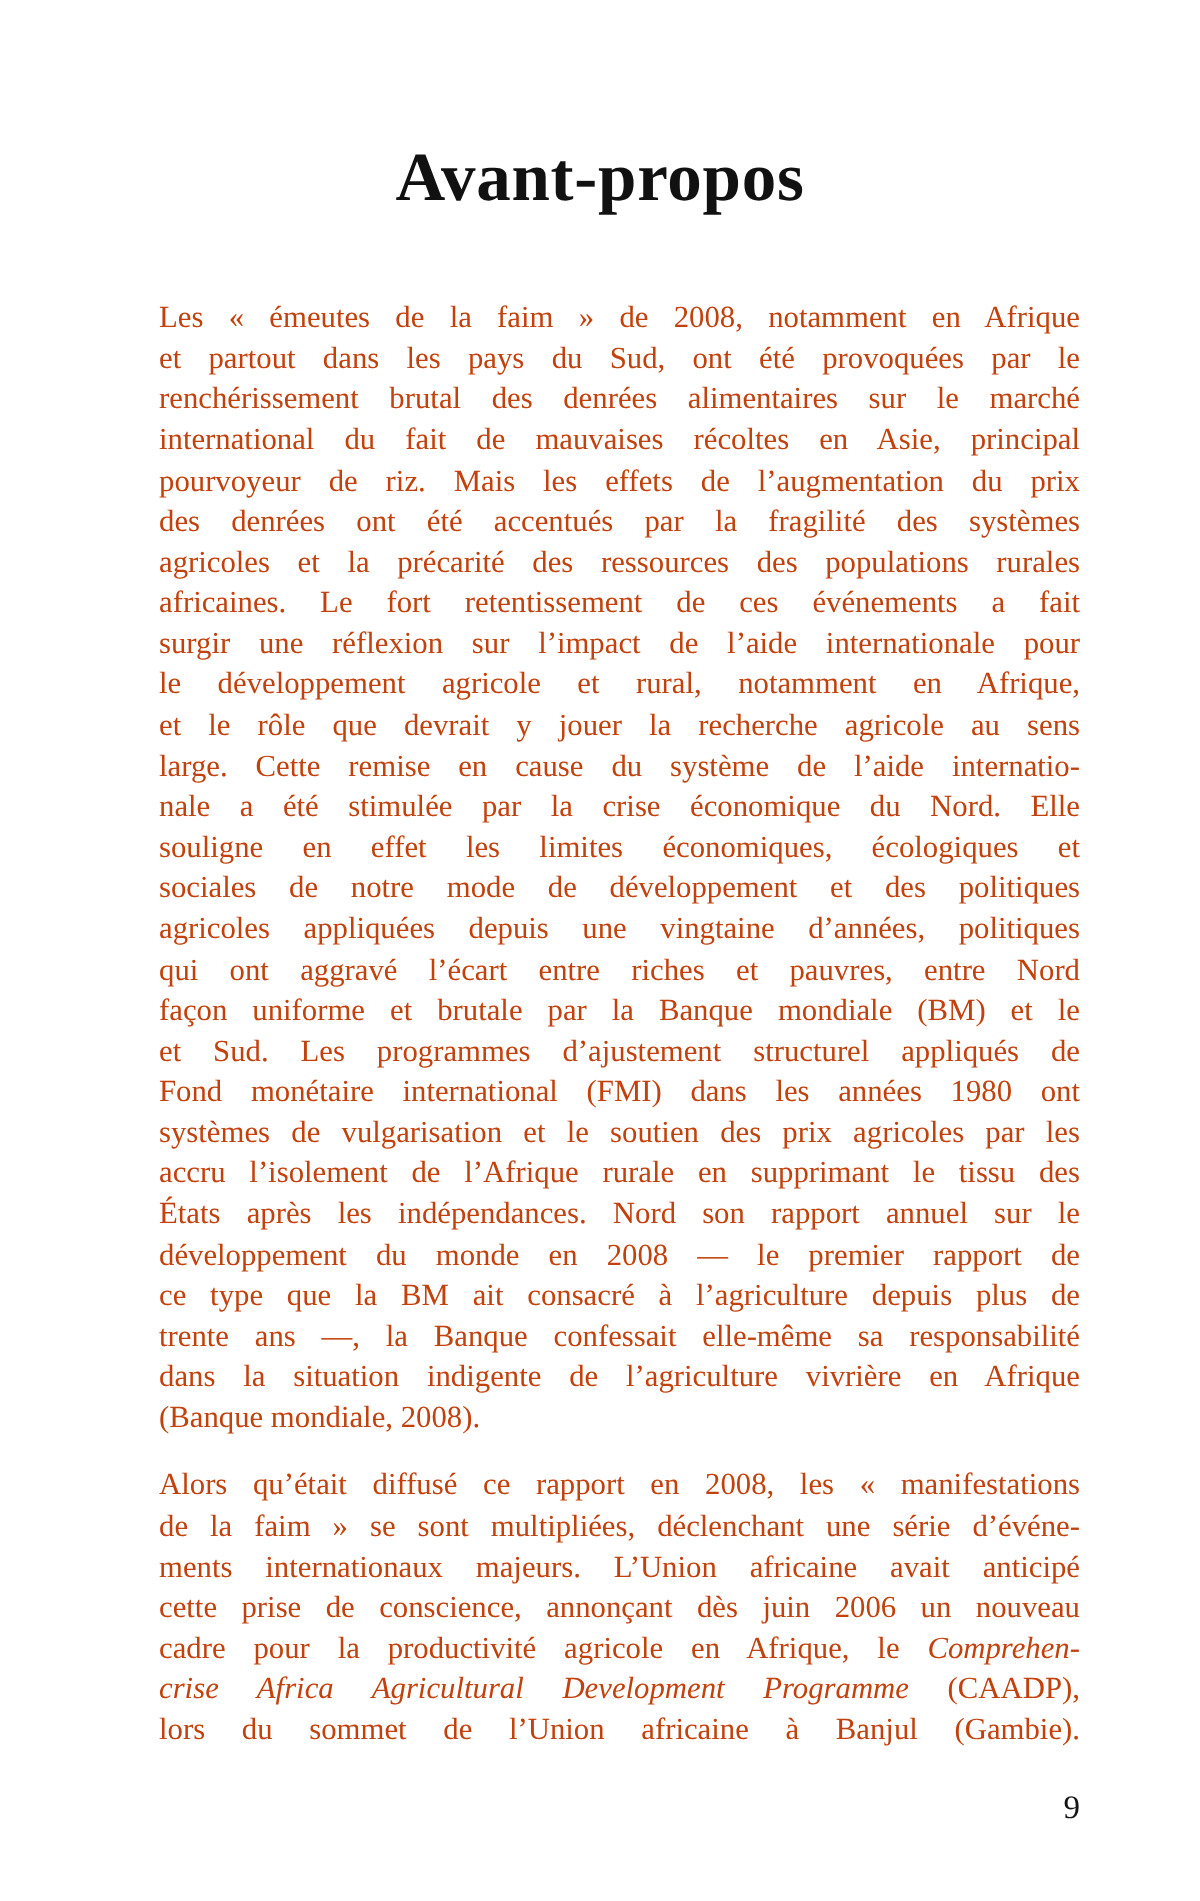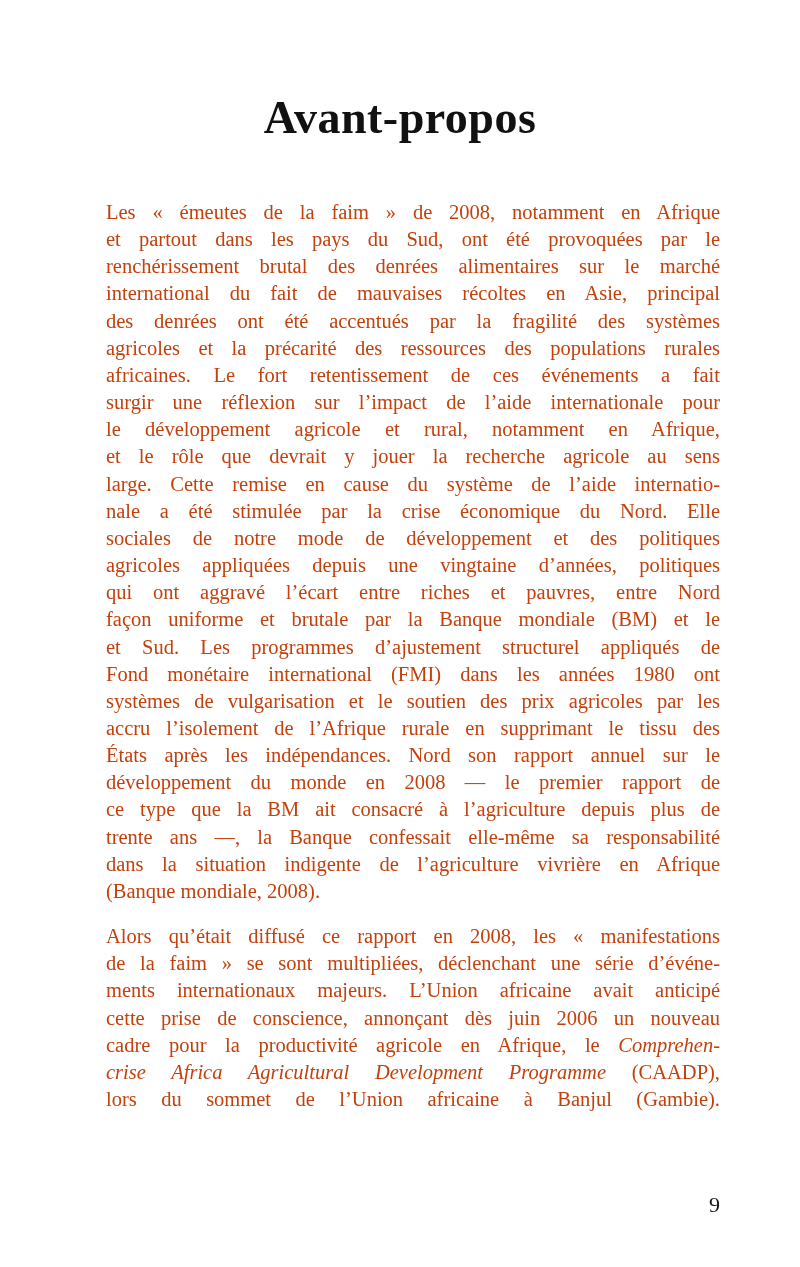--- a/index.html
+++ b/index.html
@@ -58,28 +58,30 @@
 
 <div class="page">
   <h1 class="chapter-title">Avant-propos</h1>
 
   <div class="body-text">
       <div class="paragraph">
         <div class="line"><span>Les « émeutes de la faim » de 2008, notamment en Afrique</span></div>
         <div class="line"><span>et partout dans les pays du Sud, ont été provoquées par le</span></div>
         <div class="line"><span>renchérissement brutal des denrées alimentaires sur le marché</span></div>
         <div class="line"><span>international du fait de mauvaises récoltes en Asie, principal</span></div>
+        <div class="line"><span>pourvoyeur de riz. Mais les effets de l’augmentation du prix</span></div>
         <div class="line"><span>des denrées ont été accentués par la fragilité des systèmes</span></div>
         <div class="line"><span>agricoles et la précarité des ressources des populations rurales</span></div>
         <div class="line"><span>africaines. Le fort retentissement de ces événements a fait</span></div>
         <div class="line"><span>surgir une réflexion sur l’impact de l’aide internationale pour</span></div>
         <div class="line"><span>le développement agricole et rural, notamment en Afrique,</span></div>
         <div class="line"><span>et le rôle que devrait y jouer la recherche agricole au sens</span></div>
         <div class="line"><span>large. Cette remise en cause du système de l’aide internatio-</span></div>
         <div class="line"><span>nale a été stimulée par la crise économique du Nord. Elle</span></div>
+        <div class="line"><span>souligne en effet les limites économiques, écologiques et</span></div>
         <div class="line"><span>sociales de notre mode de développement et des politiques</span></div>
         <div class="line"><span>agricoles appliquées depuis une vingtaine d’années, politiques</span></div>
         <div class="line"><span>qui ont aggravé l’écart entre riches et pauvres, entre Nord</span></div>
         <div class="line"><span>façon uniforme et brutale par la Banque mondiale (BM) et le</span></div>
         <div class="line"><span>et Sud. Les programmes d’ajustement structurel appliqués de</span></div>
         <div class="line"><span>Fond monétaire international (FMI) dans les années 1980 ont</span></div>
         <div class="line"><span>systèmes de vulgarisation et le soutien des prix agricoles par les</span></div>
         <div class="line"><span>accru l’isolement de l’Afrique rurale en supprimant le tissu des</span></div>
         <div class="line"><span>États après les indépendances. Nord son rapport annuel sur le</span></div>
         <div class="line"><span>développement du monde en 2008 — le premier rapport de</span></div>

